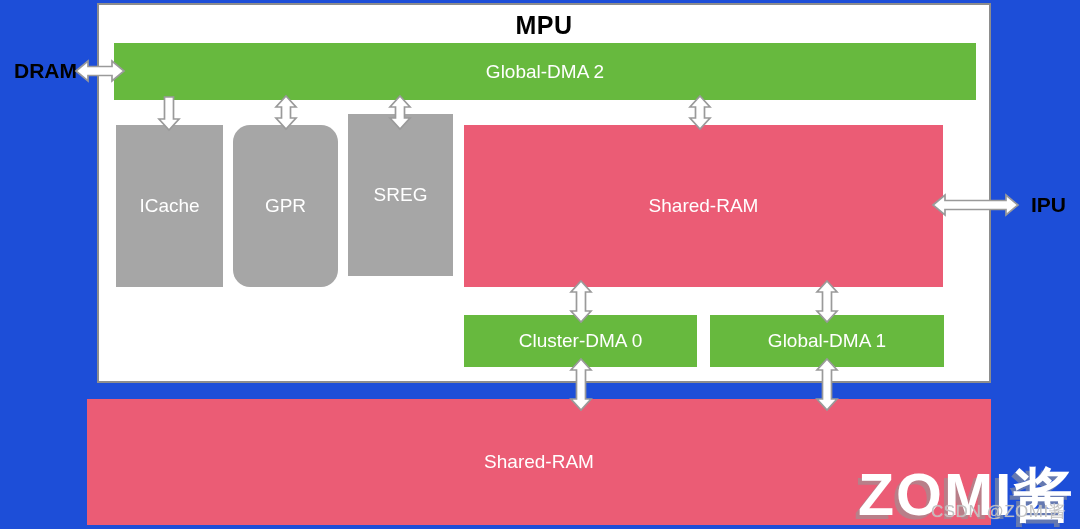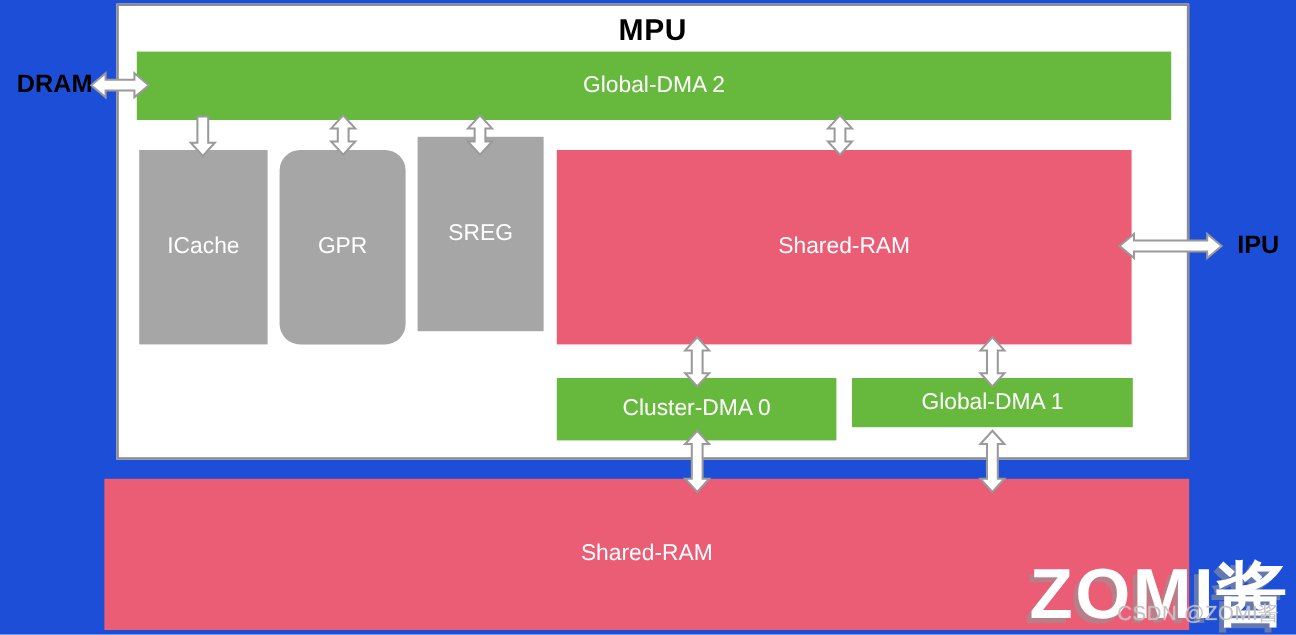--- a/index.html
+++ b/index.html
@@ -122,21 +122,21 @@
     </div>
     <div class="node unit" style="left: 348px; top: 114px; width: 105px; height: 162px;">
       <span>SREG</span>
     </div>
     <div class="node ram" style="left: 464px; top: 125px; width: 479px; height: 162px;">
       <span>Shared-RAM</span>
     </div>
     <div class="node dma" style="left: 464px; top: 315px; width: 233px; height: 52px;">
       <span>Cluster-DMA 0</span>
     </div>
-    <div class="node dma" style="left: 710px; top: 315px; width: 234px; height: 41px;">
+    <div class="node dma" style="left: 710px; top: 315px; width: 234px; height: 52px;">
       <span>Global-DMA 1</span>
     </div>
     <div class="node ram" style="left: 87px; top: 399px; width: 904px; height: 126px;">
       <span>Shared-RAM</span>
     </div>
     <div class="ext-label align-right" style="left: 4px; top: 57px; width: 73px; height: 28px;">DRAM</div>
     <div class="ext-label" style="left: 1031px; top: 191px; width: 46px; height: 28px;">IPU</div>
   </div>
 
 </body></html>

